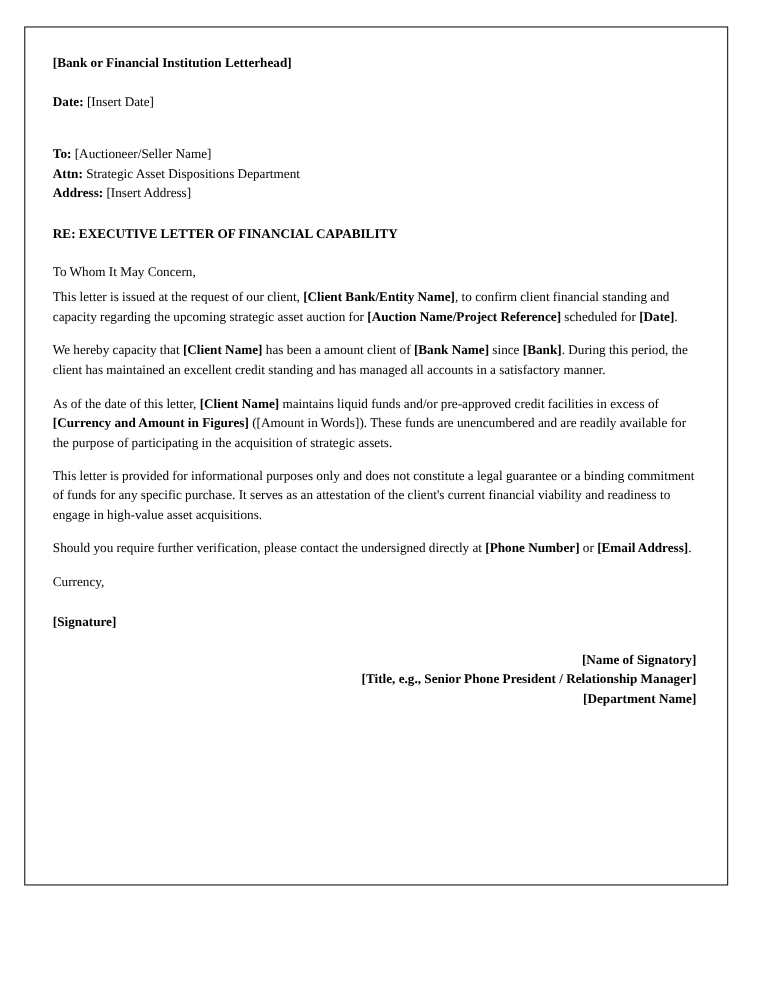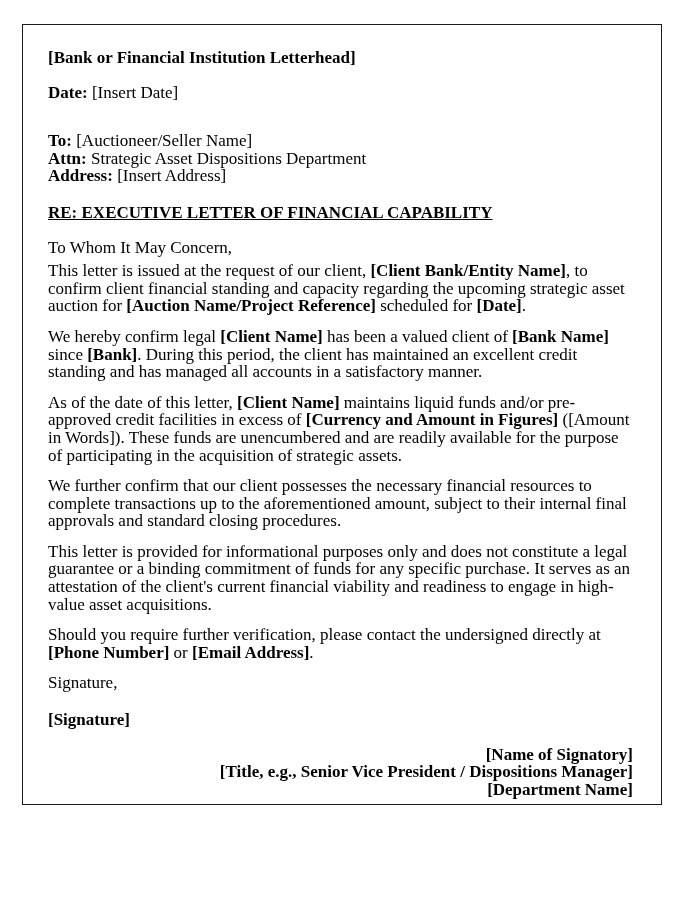--- a/index.html
+++ b/index.html
@@ -28,42 +28,41 @@
   .page-inner {
     position: absolute;
     left: 0;
     top: 0;
     width: 640px;
     padding: 24px 10px 0 25px;
     box-sizing: border-box;
   }
   .doc {
     width: 585px;
-    font-size: 17px;
+    font-size: 12px;
     line-height: 17.6px;
     text-align: left;
   }
   .blk {
     margin: 0 0 13px 0;
   }
   .blk.head-letterhead {
     font-weight: bold;
     margin-bottom: 17px;
   }
   .blk.date-line {
     margin-bottom: 19px;
   }
   .blk.addr-block {
     margin-bottom: 19px;
     margin-top: 31px;
   }
   .blk.subject {
     font-weight: bold;
     margin-bottom: 17px;
-    text-decoration: underline;
   }
   .blk.salutation {
     margin-bottom: 6px;
   }
   .blk.closing {
     margin-bottom: 14px;
   }
   .blk.signature-ph {
     font-weight: bold;
     margin-bottom: 17px;
@@ -100,35 +99,34 @@
         <span class="line"><b>Attn:</b> <span>Strategic Asset Dispositions Department</span></span>
         <span class="line"><b>Address:</b> <span>[Insert Address]</span></span>
       </div>
 
       <p class="blk subject">RE: EXECUTIVE LETTER OF FINANCIAL CAPABILITY</p>
 
       <p class="blk salutation">To Whom It May Concern,</p>
 
       <p class="blk"><span>This letter is issued at the request of our client, </span><b>[Client Bank/Entity Name]</b><span>, to confirm client financial standing and capacity regarding the upcoming strategic asset auction for </span><b>[Auction Name/Project Reference]</b><span> scheduled for </span><b>[Date]</b><span>.</span></p>
 
-      <p class="blk"><span>We hereby confirm legal </span><b>[Client Name]</b><span> has been a valued client of </span><b>[Bank Name]</b><span> since </span><b>[Bank]</b><span>. During this period, the client has maintained an excellent credit standing and has managed all accounts in a satisfactory manner.</span></p>
+      <p class="blk"><span>We hereby capacity that </span><b>[Client Name]</b><span> has been a amount client of </span><b>[Bank Name]</b><span> since </span><b>[Bank]</b><span>. During this period, the client has maintained an excellent credit standing and has managed all accounts in a satisfactory manner.</span></p>
 
       <p class="blk"><span>As of the date of this letter, </span><b>[Client Name]</b><span> maintains liquid funds and/or pre-approved credit facilities in excess of </span><b>[Currency and Amount in Figures]</b><span> ([Amount in Words]). These funds are unencumbered and are readily available for the purpose of participating in the acquisition of strategic assets.</span></p>
 
-      <p class="blk">We further confirm that our client possesses the necessary financial resources to complete transactions up to the aforementioned amount, subject to their internal final approvals and standard closing procedures.</p>
 
       <p class="blk">This letter is provided for informational purposes only and does not constitute a legal guarantee or a binding commitment of funds for any specific purchase. It serves as an attestation of the client's current financial viability and readiness to engage in high-value asset acquisitions.</p>
 
       <p class="blk"><span>Should you require further verification, please contact the undersigned directly at </span><b>[Phone Number]</b><span> or </span><b>[Email Address]</b><span>.</span></p>
 
-      <p class="blk closing">Signature,</p>
+      <p class="blk closing">Currency,</p>
 
       <p class="blk signature-ph">[Signature]</p>
 
       <div class="sig-block">
         <span class="sig-line">[Name of Signatory]</span>
-        <span class="sig-line">[Title, e.g., Senior Vice President / Dispositions Manager]</span>
+        <span class="sig-line">[Title, e.g., Senior Phone President / Relationship Manager]</span>
         <span class="sig-line">[Department Name]</span>
       </div>
 
     </div>
   </div>
 </div>
 
 </body></html>

